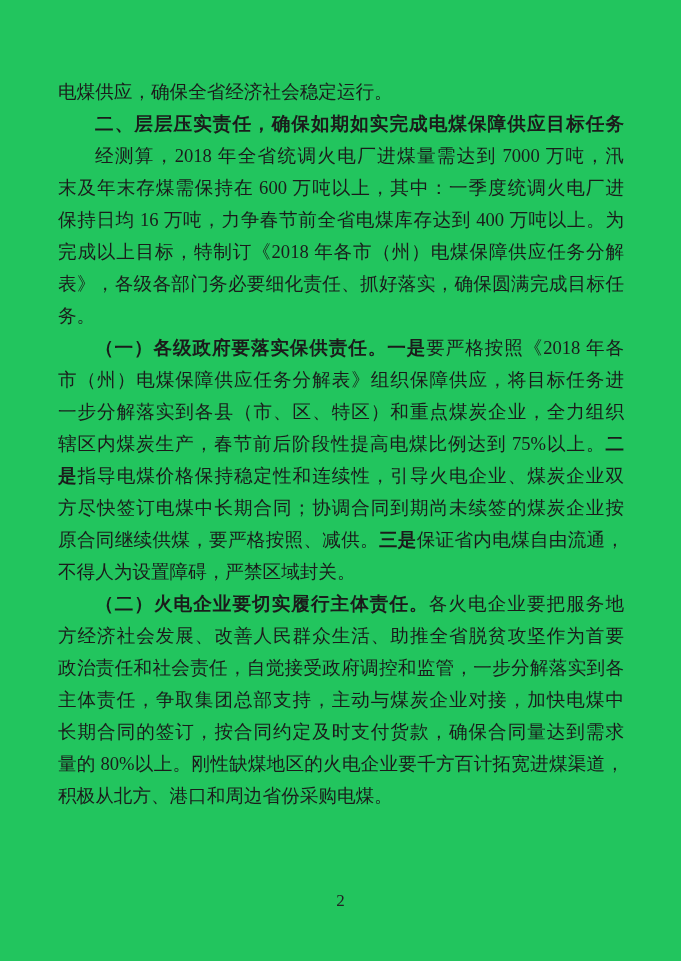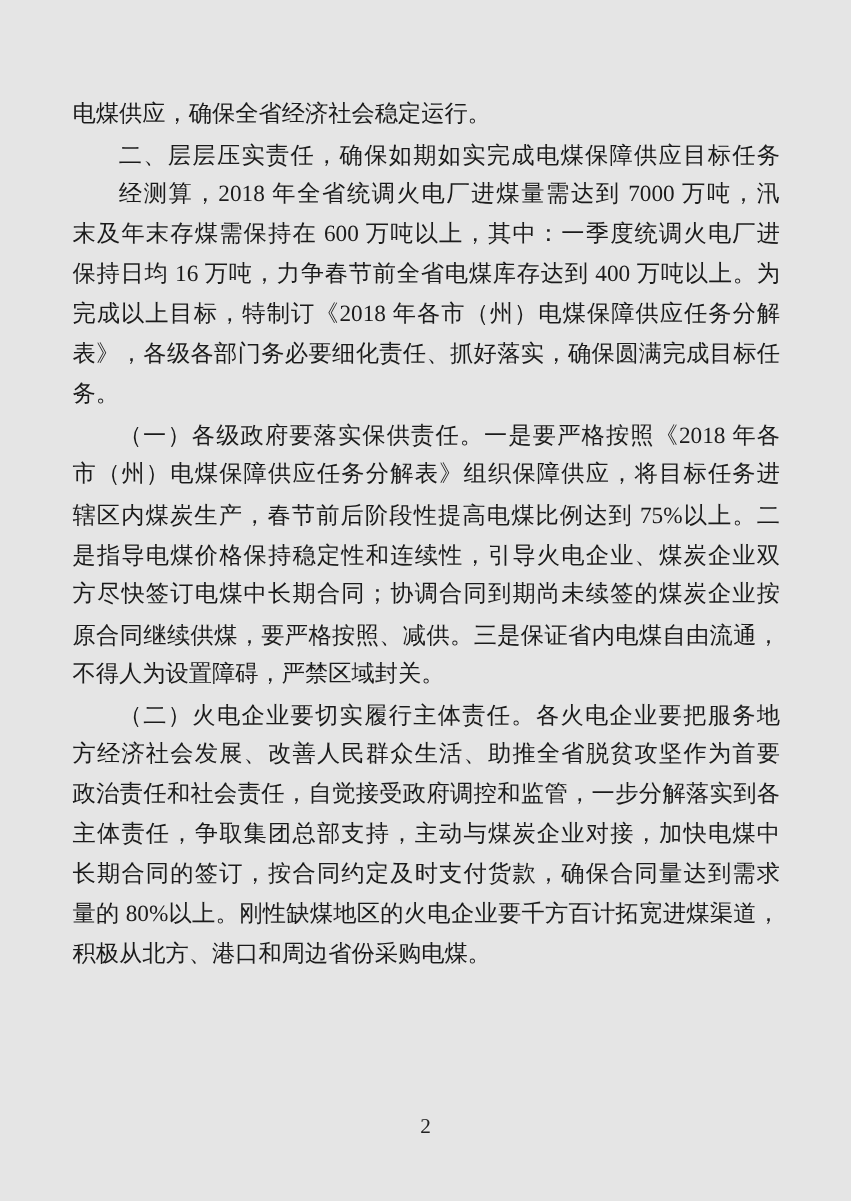--- a/index.html
+++ b/index.html
@@ -4,21 +4,21 @@
 <style>
   html, body {
     margin: 0;
     padding: 0;
     background: #ffffff;
   }
   .page {
     position: relative;
     width: 681px;
     height: 961px;
-    background: #e5e5e5;
+    background: #22c55e;
     overflow: hidden;
     font-family: "Liberation Serif", "DejaVu Serif", serif;
     color: #1b1b1b;
   }
   .textblock {
     position: absolute;
     left: 58px;
     top: 76px;
     width: 566px;
   }
@@ -33,21 +33,21 @@
     overflow: hidden;
   }
   .line.end {
     text-align: left;
     text-align-last: left;
   }
   .line.indent {
     text-indent: 37px;
   }
   .b {
-    font-weight: 400;
+    font-weight: 700;
     font-family: "Liberation Sans", "DejaVu Sans", sans-serif;
   }
   .page-number {
     position: absolute;
     left: 0;
     top: 891px;
     width: 681px;
     text-align: center;
     font-size: 17px;
     color: #222222;
@@ -61,20 +61,21 @@
       <div class="line end"><span>电煤供应，确保全省经济社会稳定运行。</span></div>
       <div class="line indent heading"><span class="b">二、层层压实责任，确保如期如实完成电煤保障供应目标任务</span></div>
       <div class="line indent"><span>经测算，2018 年全省统调火电厂进煤量需达到 7000 万吨，汛</span></div>
       <div class="line"><span>末及年末存煤需保持在 600 万吨以上，其中：一季度统调火电厂进</span></div>
       <div class="line"><span>保持日均 16 万吨，力争春节前全省电煤库存达到 400 万吨以上。为</span></div>
       <div class="line"><span>完成以上目标，特制订《2018 年各市（州）电煤保障供应任务分解</span></div>
       <div class="line"><span>表》，各级各部门务必要细化责任、抓好落实，确保圆满完成目标任</span></div>
       <div class="line end"><span>务。</span></div>
       <div class="line indent"><span class="b">（一）各级政府要落实保供责任。一是</span><span>要严格按照《2018 年各</span></div>
       <div class="line"><span>市（州）电煤保障供应任务分解表》组织保障供应，将目标任务进</span></div>
+      <div class="line"><span>一步分解落实到各县（市、区、特区）和重点煤炭企业，全力组织</span></div>
       <div class="line"><span>辖区内煤炭生产，春节前后阶段性提高电煤比例达到 75%以上。</span><span class="b">二</span></div>
       <div class="line"><span class="b">是</span><span>指导电煤价格保持稳定性和连续性，引导火电企业、煤炭企业双</span></div>
       <div class="line"><span>方尽快签订电煤中长期合同；协调合同到期尚未续签的煤炭企业按</span></div>
       <div class="line"><span>原合同继续供煤，要严格按照、减供。</span><span class="b">三是</span><span>保证省内电煤自由流通，</span></div>
       <div class="line end"><span>不得人为设置障碍，严禁区域封关。</span></div>
       <div class="line indent"><span class="b">（二）火电企业要切实履行主体责任。</span><span>各火电企业要把服务地</span></div>
       <div class="line"><span>方经济社会发展、改善人民群众生活、助推全省脱贫攻坚作为首要</span></div>
       <div class="line"><span>政治责任和社会责任，自觉接受政府调控和监管，一步分解落实到各县</span></div>
       <div class="line"><span>主体责任，争取集团总部支持，主动与煤炭企业对接，加快电煤中</span></div>
       <div class="line"><span>长期合同的签订，按合同约定及时支付货款，确保合同量达到需求</span></div>

